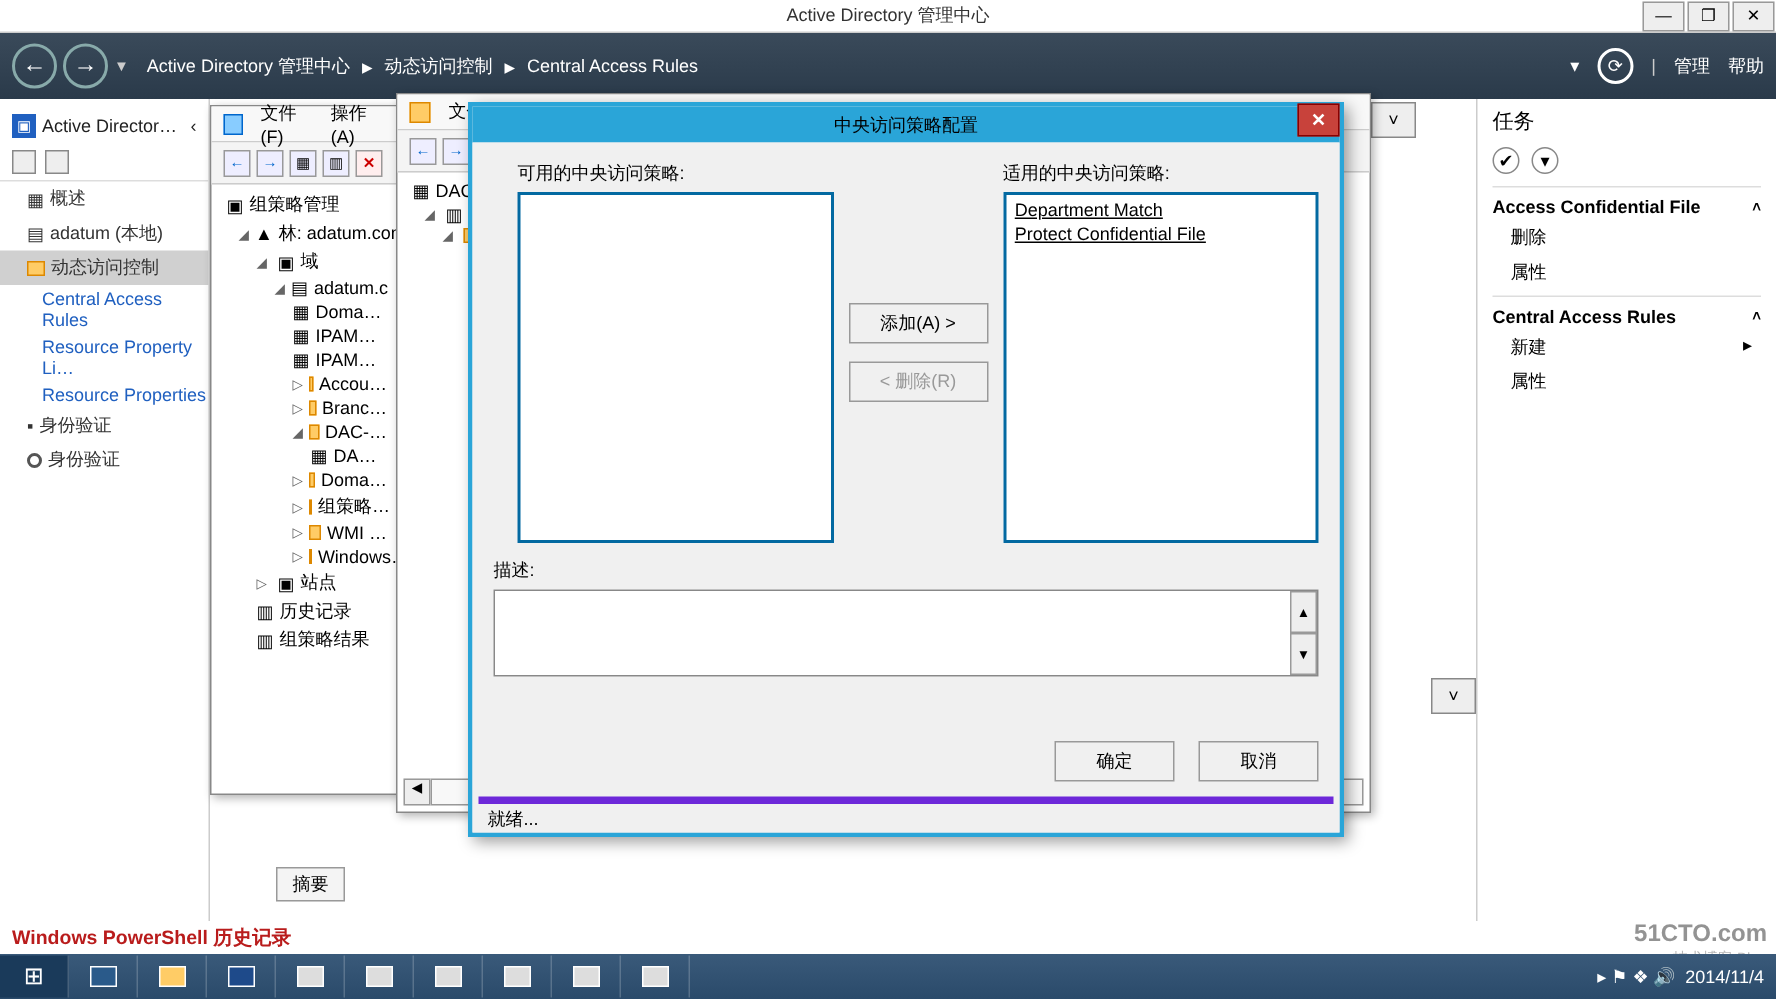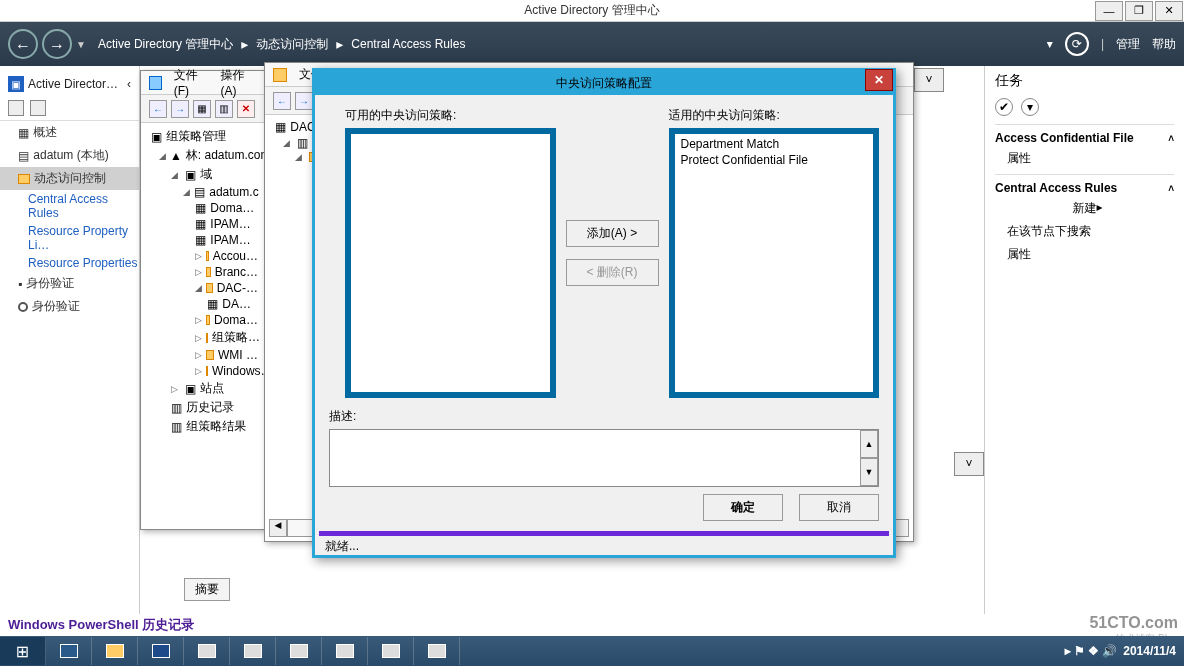--- a/index.html
+++ b/index.html
@@ -51,40 +51,40 @@
 .task-item.sub{padding-left:12px;}
 .chev{font-size:10px;}
 .circ{width:18px;height:18px;border:1px solid #888;border-radius:50%;display:inline-flex;align-items:center;justify-content:center;cursor:pointer;margin-right:4px;}
 
 
 .modal { position: absolute; border: 3px solid #2aa5d8; background: #f0f0f0; box-shadow: 3px 3px 10px rgba(0,0,0,0.4); }
 .modal-title { height: 24px; background: #2aa5d8; color: #000; display:flex; align-items:center; justify-content:center; position:relative;}
 .modal-close { position:absolute; right:0; top:-2px; width:28px; height:22px; background:#c8423b; color:#fff; display:flex;align-items:center;justify-content:center;cursor:pointer;font-weight:bold;border:1px solid #800;}
 .modal-body { padding: 12px 14px; background:#f0f0f0; position:relative; height:calc(100% - 24px);}
 .list-label{margin-bottom:4px;}
-.listbox{background:#fff;border:6px solid #0369a1;height:270px;overflow:auto;padding:2px;}
+.listbox{background:#fff;border:2px solid #0369a1;height:234px;overflow:auto;padding:2px;text-decoration:underline;}
 .listbox div{padding:1px 4px;cursor:pointer;}
 .mid-btns{display:flex;flex-direction:column;gap:12px;justify-content:center;}
 .btn{min-width:70px;padding:4px 20px;background:#f0f0f0;border:1px solid #999;cursor:pointer;text-align:center;}
 .btn.disabled{color:#999;cursor:default;}
 .desc-box{background:#fff;border:1px solid #888;height:58px;width:100%;position:relative;}
 .scroll-btns{position:absolute;right:0;top:0;bottom:0;width:18px;display:flex;flex-direction:column;}
 .scroll-btns div{flex:1;border:1px solid #999;background:#eee;display:flex;align-items:center;justify-content:center;font-size:9px;cursor:pointer;}
 .dlg-btns{position:absolute;right:14px;bottom:34px;display:flex;gap:16px;}
 .status{position:absolute;left:4px;bottom:4px;right:4px;height:20px;border-top:5px solid #6d28d9;padding:2px 6px;background:#f0f0f0;}
 
 
 .summary-tab{position:absolute;left:184px;top:578px;}
 .summary-tab button{padding:2px 10px;border:1px solid #999;background:#f4f4f4;cursor:pointer;}
-.ps-history{position:absolute;left:8px;bottom:32px;right:8px;font-weight:bold;color:#4c1d95;font-size:13px;}
+.ps-history{position:absolute;left:8px;bottom:32px;right:8px;font-weight:bold;color:#b91c1c;font-size:13px;}
 .taskbar{position:absolute;left:0;bottom:0;right:0;height:30px;background:linear-gradient(#3a5a7a,#2a4a6a);display:flex;align-items:center;}
 .tb-item{width:46px;height:28px;border-right:1px solid rgba(255,255,255,0.2);display:flex;align-items:center;justify-content:center;cursor:pointer;}
 .tb-item.start{background:#1a3a5a;}
 .tb-item .sq{width:18px;height:14px;background:#ddd;border:1px solid #fff;}
-.tb-tray{margin-left:auto;color:#fff;padding:0 8px;font-size:11px;font-weight:bold;}
+.tb-tray{margin-left:auto;color:#fff;padding:0 8px;font-size:11px;}
 .watermark{position:absolute;right:6px;bottom:34px;color:#666;font-size:16px;opacity:0.7;font-weight:bold;}
 .wm2{position:absolute;right:6px;bottom:20px;color:#999;font-size:10px;opacity:0.7;}
 
 
 .behind-btns{position:absolute;top:68px;right:240px;display:flex;}
 .behind-btns .bb{width:30px;height:24px;border:1px solid #888;background:#eee;display:flex;align-items:center;justify-content:center;cursor:pointer;}
 </style>
 </head>
 <body>
 
@@ -157,30 +157,30 @@
   <div class="right-panel">
     <div class="tasks-title">任务</div>
     <div style="display:flex;gap:4px;padding:4px 0;">
       <span class="circ">✔</span>
       <span class="circ">▾</span>
     </div>
     <div class="section-hdr">
         <span>Access Confidential File</span>
         <span class="chev">˄</span>
       </div>
+    <div class="task-item sub">删除</div>
     <div class="task-item sub">属性</div>
     <div class="section-hdr">
         <span>Central Access Rules</span>
         <span class="chev">˄</span>
       </div>
-    <div class="task-item sub" style="display:flex;justify-content:center;">
+    <div class="task-item sub" style="display:flex;justify-content:space-between;">
         <span>新建</span>
         <span>▸</span>
       </div>
-    <div class="task-item sub">在该节点下搜索</div>
     <div class="task-item sub">属性</div>
   </div>
 </div>
 
 <div class="behind-btns">
   <div class="bb">˄</div>
   <div class="bb">˅</div>
 </div>
 <div style="position:absolute;right:200px;top:452px;width:30px;height:24px;border:1px solid #888;background:#eee;display:flex;align-items:center;justify-content:center;cursor:pointer;">˅</div>
 
@@ -339,21 +339,21 @@
     <div style="margin-top:10px;">
       <div class="list-label">描述:</div>
       <div class="desc-box">
         <div class="scroll-btns">
           <div>▲</div>
           <div>▼</div>
         </div>
       </div>
     </div>
     <div class="dlg-btns">
-      <div class="btn" style="min-width:80px;font-weight:bold;">确定</div>
+      <div class="btn" style="min-width:80px;">确定</div>
       <div class="btn" style="min-width:80px;">取消</div>
     </div>
     <div class="status">就绪...</div>
   </div>
 </div>
 
 <div class="summary-tab">
   <button>摘要</button>
 </div>
 

